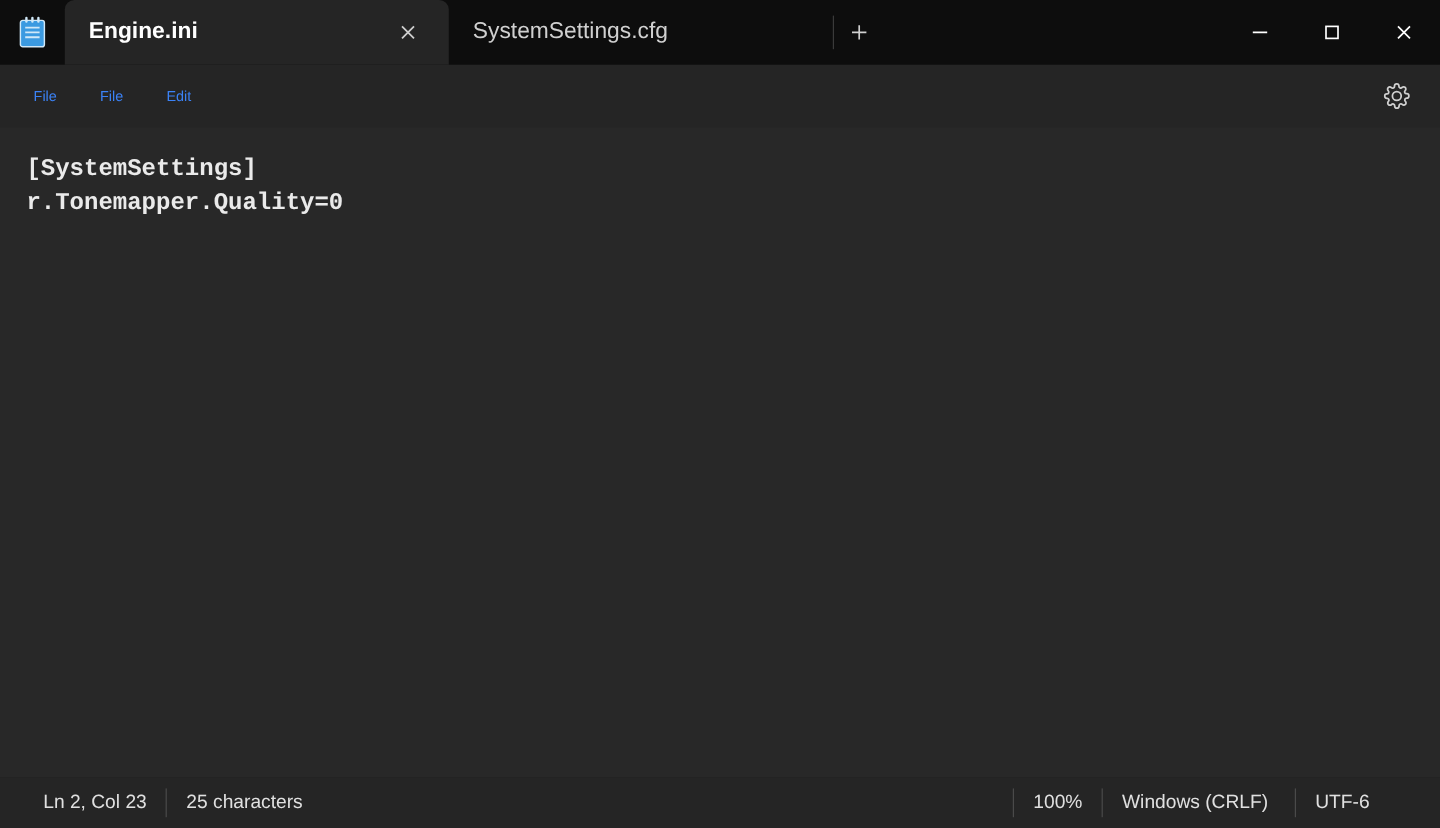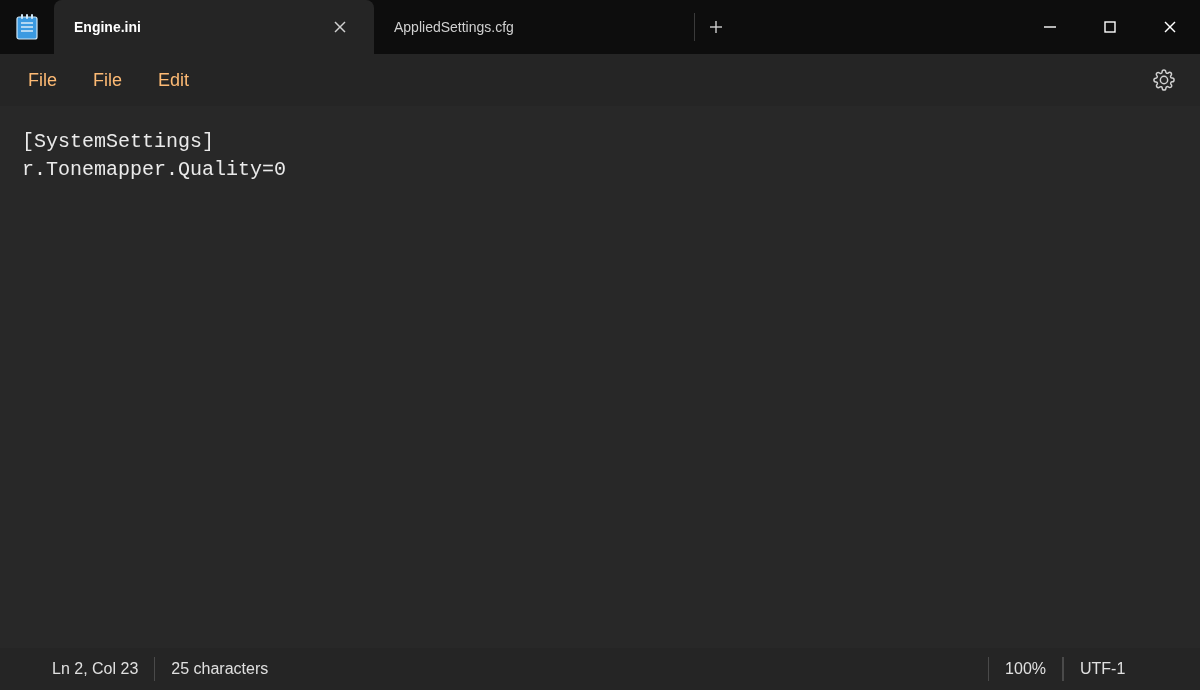--- a/index.html
+++ b/index.html
@@ -35,21 +35,21 @@
     }
     .tabs {
       display: flex;
       align-items: stretch;
       flex: 1;
     }
     .tab {
       display: flex;
       align-items: center;
       padding: 0 20px;
-      font-size: 14px;
+      font-size: 19px;
       color: #d0d0d0;
       position: relative;
       min-width: 320px;
     }
     .tab.active {
       background: #252525;
       font-weight: 600;
       color: #ffffff;
       border-top-left-radius: 8px;
       border-top-right-radius: 8px;
@@ -107,22 +107,22 @@
     }
     .menubar {
       height: 52px;
       background: #252525;
       display: flex;
       align-items: center;
       padding: 0 10px;
     }
     .menu-item {
       padding: 8px 18px;
-      font-size: 18px;
-      color: #fdba74;
+      font-size: 12px;
+      color: #3b82f6;
       cursor: pointer;
     }
     .menubar-spacer {
       flex: 1;
     }
     .settings-btn {
       width: 40px;
       height: 40px;
       display: flex;
       align-items: center;
@@ -138,29 +138,30 @@
     .editor {
       flex: 1;
       background: #282828;
       padding: 22px 22px;
       font-family: "Consolas", "Courier New", monospace;
       font-size: 20px;
       line-height: 28px;
       color: #eaeaea;
       white-space: pre;
       overflow: hidden;
+      font-weight: bold;
     }
     .statusbar {
       height: 42px;
       background: #252525;
       display: flex;
       align-items: center;
       font-size: 16px;
       color: #e0e0e0;
-      padding: 0 36px;
+      padding: 0 20px;
     }
     .status-seg {
       padding: 0 16px;
       height: 24px;
       display: flex;
       align-items: center;
     }
     .status-divider {
       width: 1px;
       height: 24px;
@@ -190,21 +191,21 @@
     <div class="tab active">
       <span class="tab-title">Engine.ini</span>
       <span class="tab-close">
         <svg viewBox="0 0 14 14">
           <line x1="2" y1="2" x2="12" y2="12" stroke="currentColor" stroke-width="1.5"></line>
           <line x1="12" y1="2" x2="2" y2="12" stroke="currentColor" stroke-width="1.5"></line>
         </svg>
       </span>
     </div>
     <div class="tab">
-      <span class="tab-title">AppliedSettings.cfg</span>
+      <span class="tab-title">SystemSettings.cfg</span>
     </div>
     <div class="tab-separator"></div>
     <div class="new-tab">
       <svg viewBox="0 0 16 16">
         <line x1="8" y1="2" x2="8" y2="14" stroke="currentColor" stroke-width="1.4"></line>
         <line x1="2" y1="8" x2="14" y2="8" stroke="currentColor" stroke-width="1.4"></line>
       </svg>
     </div>
   </div>
   <div class="window-controls">
@@ -244,15 +245,16 @@
 r.Tonemapper.Quality=0</div>
 
 <div class="statusbar">
   <div class="status-seg">Ln 2, Col 23</div>
   <div class="status-divider"></div>
   <div class="status-seg">25 characters</div>
   <div class="status-spacer"></div>
   <div class="status-divider"></div>
   <div class="status-seg">100%</div>
   <div class="status-divider"></div>
-  <div class="status-divider"></div>
-  <div class="status-seg" style="min-width:100px">UTF-1</div>
+  <div class="status-seg" style="min-width:160px">Windows (CRLF)</div>
+  <div class="status-divider"></div>
+  <div class="status-seg" style="min-width:100px">UTF-6</div>
 </div>
 
 </body></html>

